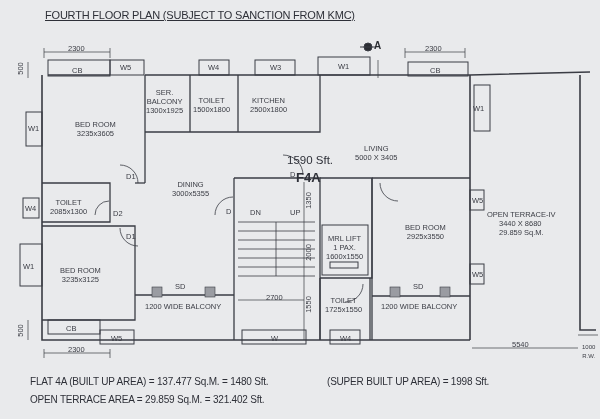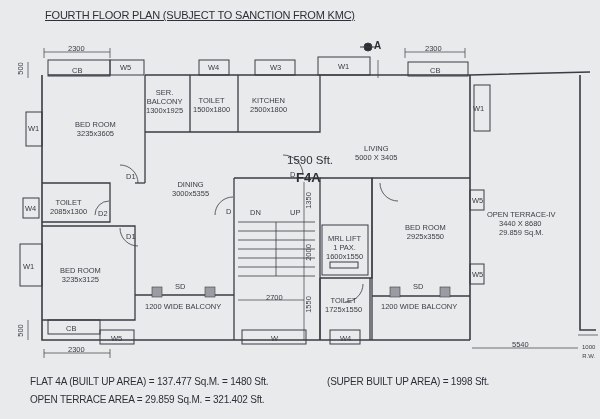--- a/index.html
+++ b/index.html
@@ -177,21 +177,21 @@
 <div class="lbl" style="left:28px;top:124px;">W1</div>
 <div class="lbl" style="left:25px;top:204px;">W4</div>
 <div class="lbl" style="left:23px;top:262px;">W1</div>
 <div class="lbl" style="left:472px;top:196px;">W5</div>
 <div class="lbl" style="left:472px;top:270px;">W5</div>
 <div class="lbl" style="left:66px;top:324px;">CB</div>
 <div class="lbl" style="left:111px;top:334px;">W5</div>
 <div class="lbl" style="left:271px;top:334px;">W</div>
 <div class="lbl" style="left:340px;top:334px;">W4</div>
 <div class="lbl" style="left:126px;top:172px;">D1</div>
-<div class="lbl" style="left:98px;top:209px;">D2</div>
+<div class="lbl" style="left:113px;top:209px;">D2</div>
 <div class="lbl" style="left:126px;top:232px;">D1</div>
 <div class="lbl" style="left:226px;top:207px;">D</div>
 <div class="lbl" style="left:290px;top:170px;">D</div>
 <div class="lbl" style="left:250px;top:208px;">DN</div>
 <div class="lbl" style="left:290px;top:208px;">UP</div>
 
 <div class="lbl" style="left:68px;top:44px;">2300</div>
 <div class="lbl" style="left:425px;top:44px;">2300</div>
 <div class="lbl" style="left:68px;top:345px;">2300</div>
 <div class="lbl" style="left:14px;top:64px;transform:rotate(-90deg);">500</div>

